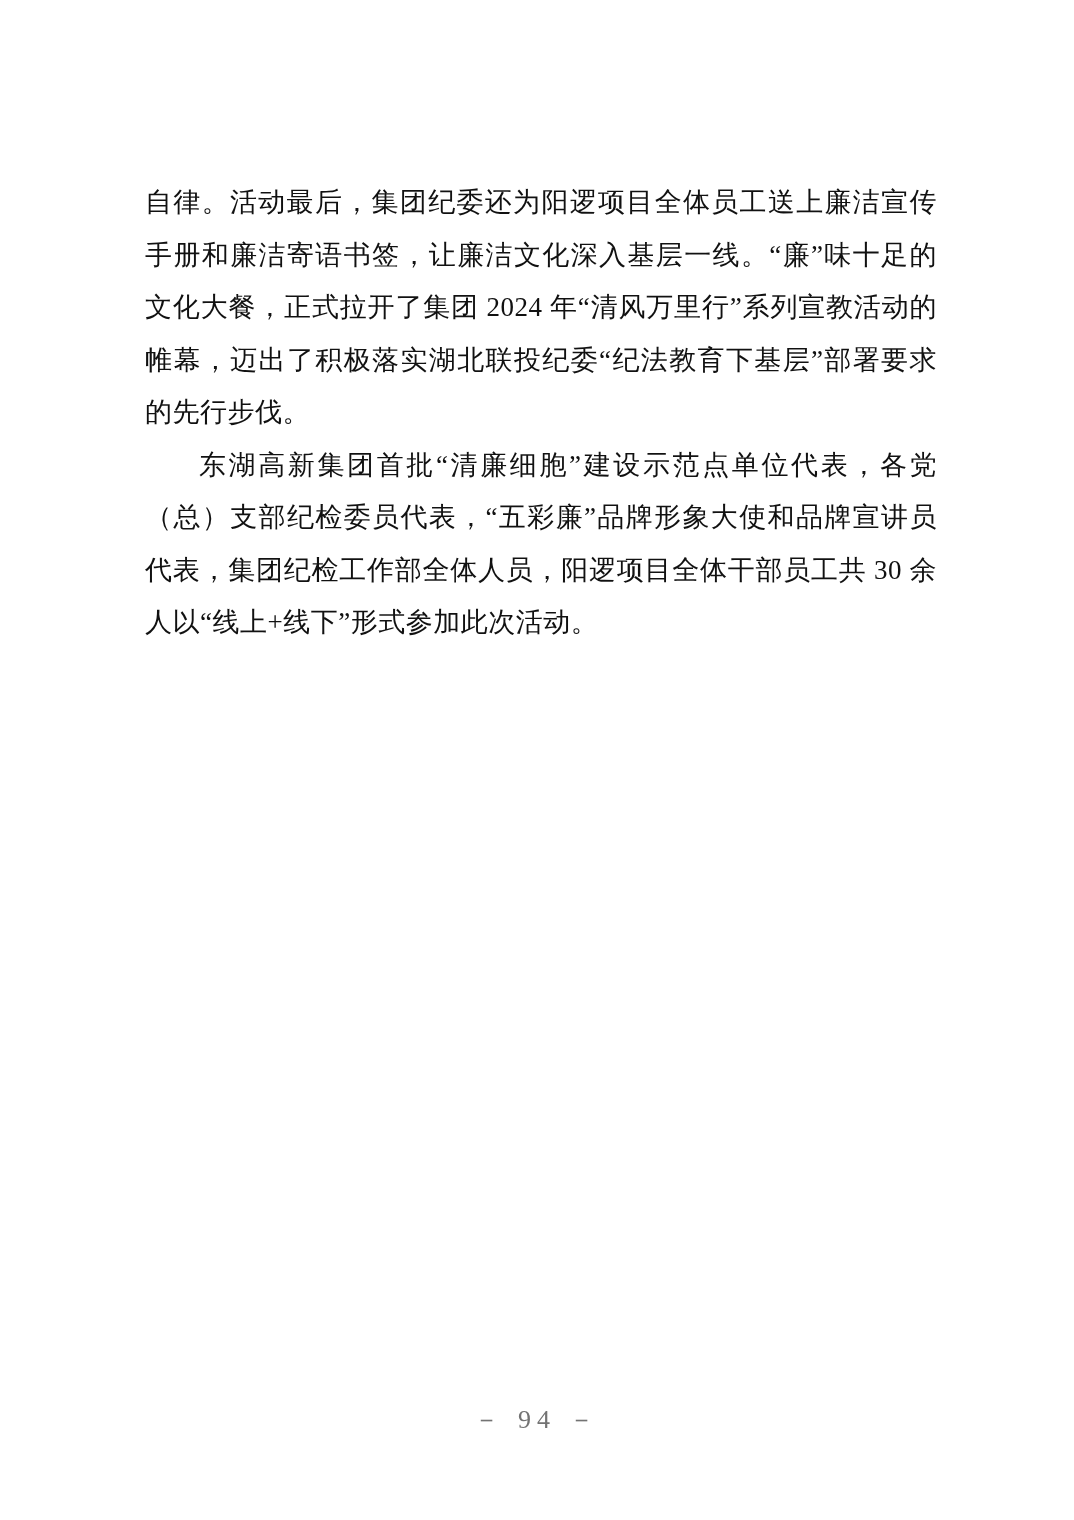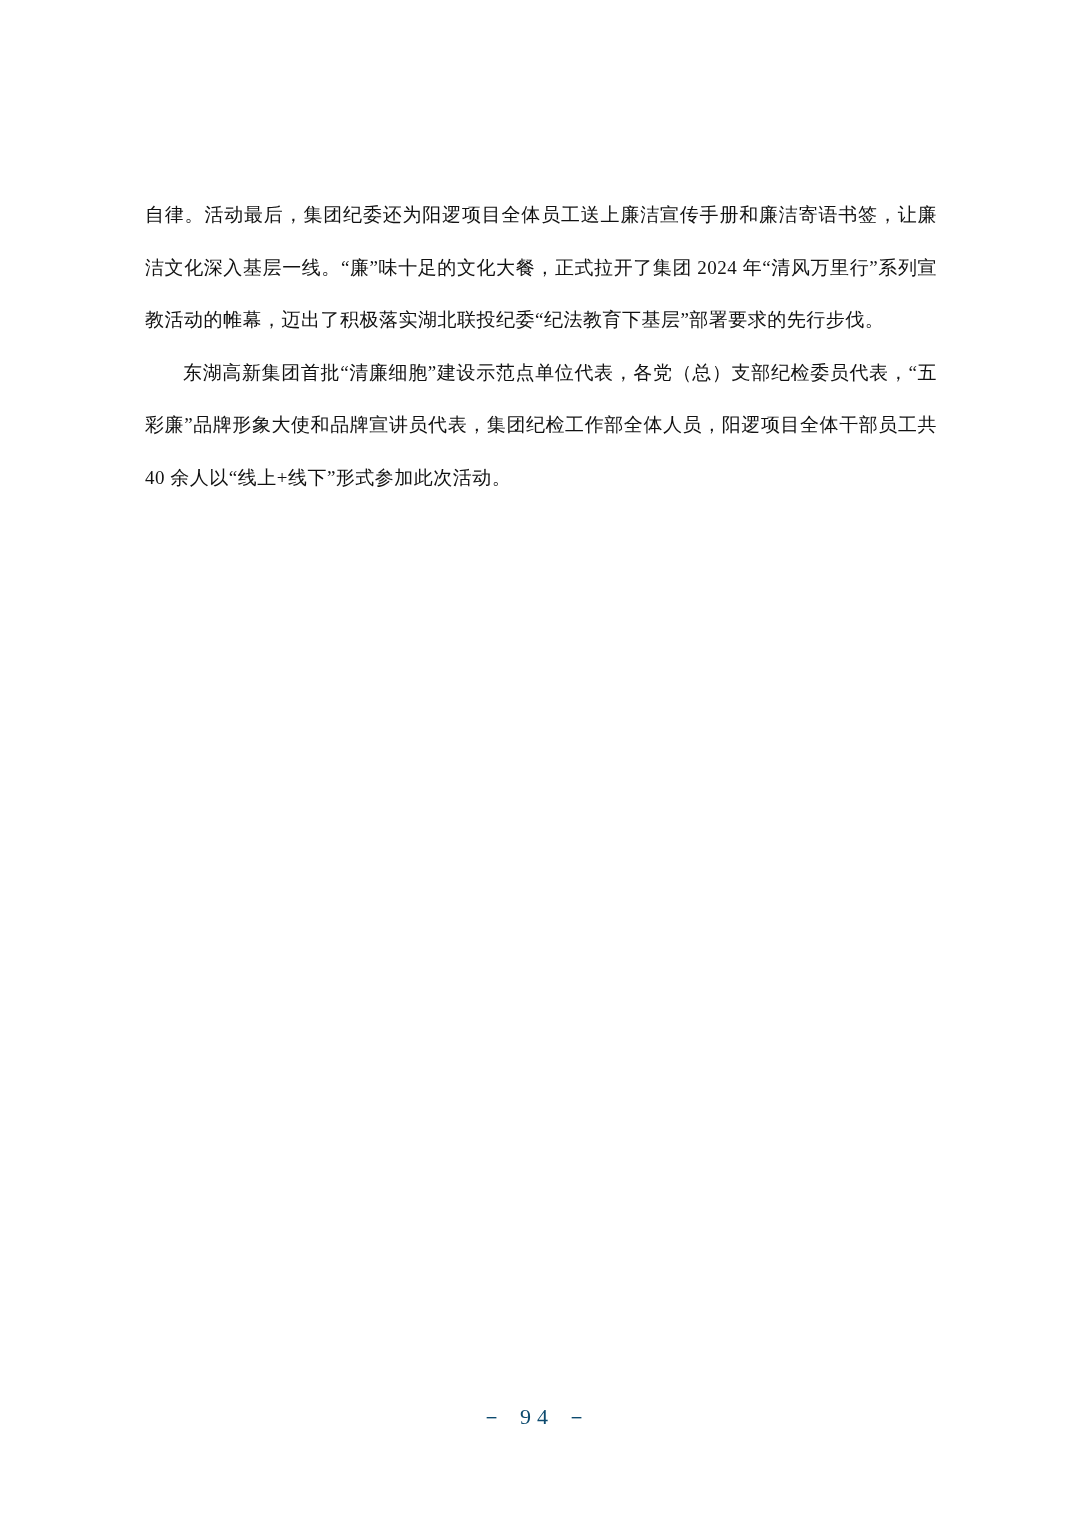--- a/index.html
+++ b/index.html
@@ -11,24 +11,24 @@
     position: relative;
     width: 1074px;
     height: 1520px;
     background: #ffffff;
     overflow: hidden;
     font-family: "Liberation Serif", "DejaVu Serif", serif;
     color: #111111;
   }
   .doc-body {
     position: absolute;
-    top: 189px;
+    top: 176px;
     left: 145px;
     width: 792px;
-    font-size: 19px;
+    font-size: 27px;
     line-height: 52.5px;
     text-align: justify;
     text-justify: inter-character;
     letter-spacing: 0.5px;
   }
   .para {
     margin: 0;
     padding: 0;
     text-indent: 2em;
   }
@@ -36,30 +36,30 @@
     text-indent: 0;
   }
   .page-footer {
     position: absolute;
     top: 1402px;
     left: 0;
     width: 1074px;
     text-align: center;
   }
   .page-number {
-    font-size: 22px;
+    font-size: 26px;
     letter-spacing: 6px;
-    color: #0c4a6e;
+    color: #737373;
     font-family: "Liberation Serif", "DejaVu Serif", serif;
   }
 </style>
 </head>
 <body>
 
 <div class="page">
   <div class="doc-body">
     <p class="para continuation">自律。活动最后，集团纪委还为阳逻项目全体员工送上廉洁宣传手册和廉洁寄语书签，让廉洁文化深入基层一线。“廉”味十足的文化大餐，正式拉开了集团 2024 年“清风万里行”系列宣教活动的帷幕，迈出了积极落实湖北联投纪委“纪法教育下基层”部署要求的先行步伐。</p>
-    <p class="para">东湖高新集团首批“清廉细胞”建设示范点单位代表，各党（总）支部纪检委员代表，“五彩廉”品牌形象大使和品牌宣讲员代表，集团纪检工作部全体人员，阳逻项目全体干部员工共 40 余人以“线上+线下”形式参加此次活动。</p>
+    <p class="para">东湖高新集团首批“清廉细胞”建设示范点单位代表，各党（总）支部纪检委员代表，“五彩廉”品牌形象大使和品牌宣讲员代表，集团纪检工作部全体人员，阳逻项目全体干部员工共 30 余人以“线上+线下”形式参加此次活动。</p>
   </div>
   <div class="page-footer">
     <span class="page-number">－ 94 －</span>
   </div>
 </div>
 
 </body></html>

